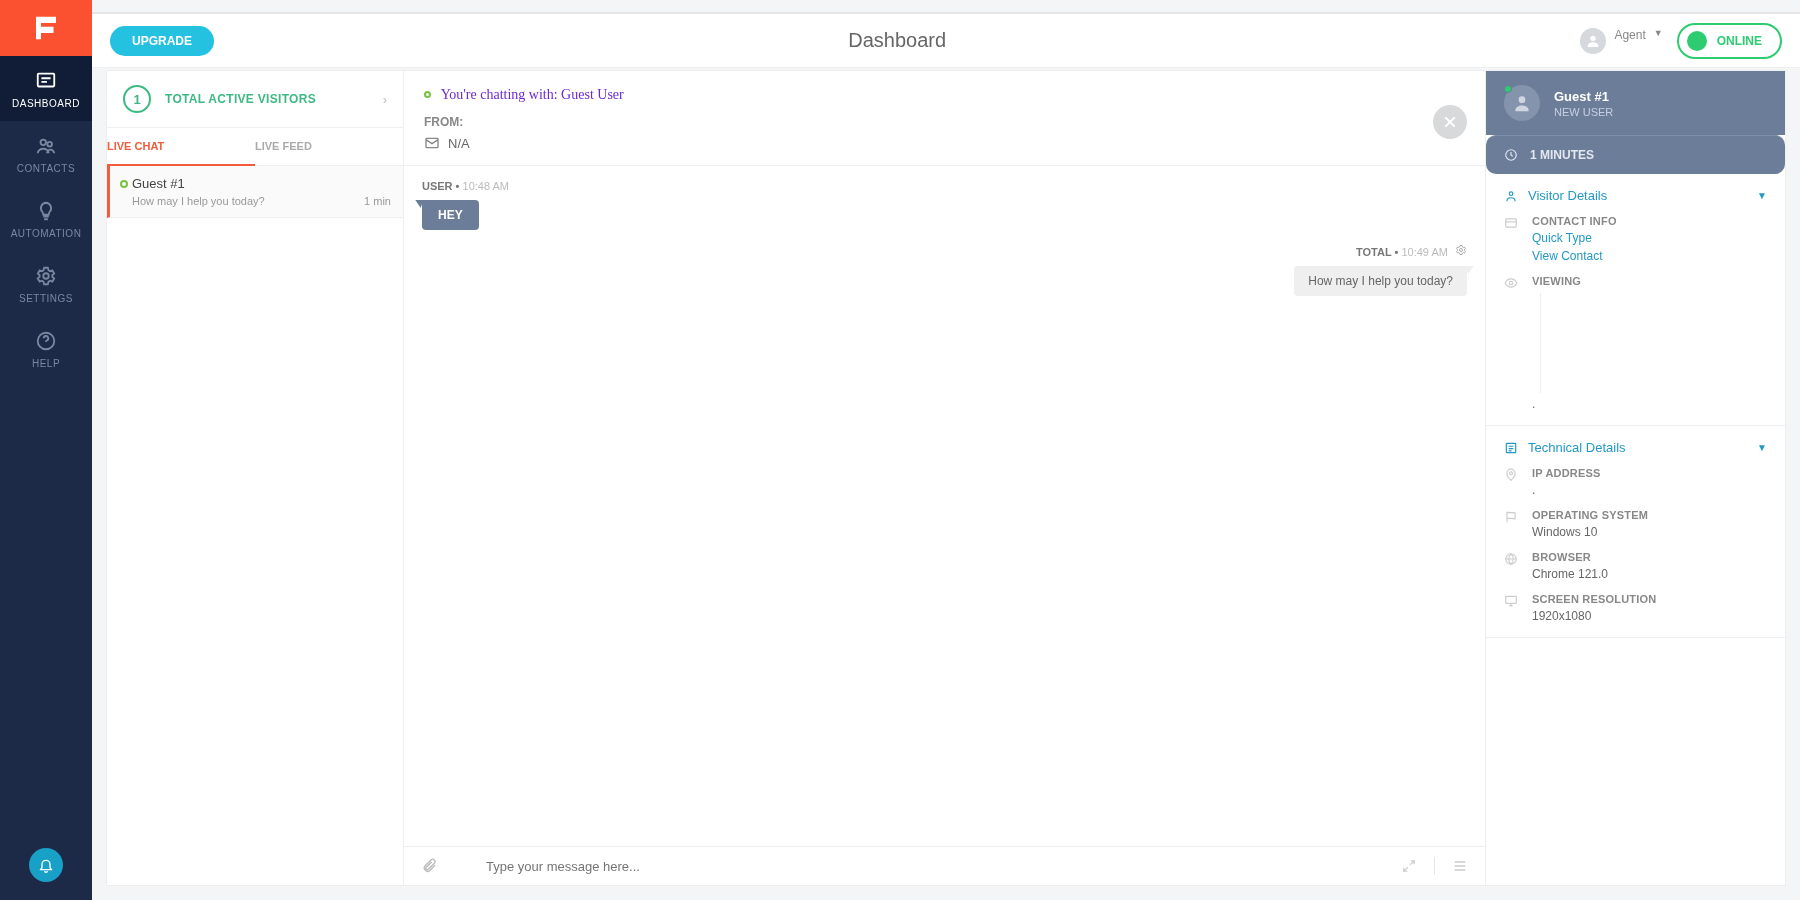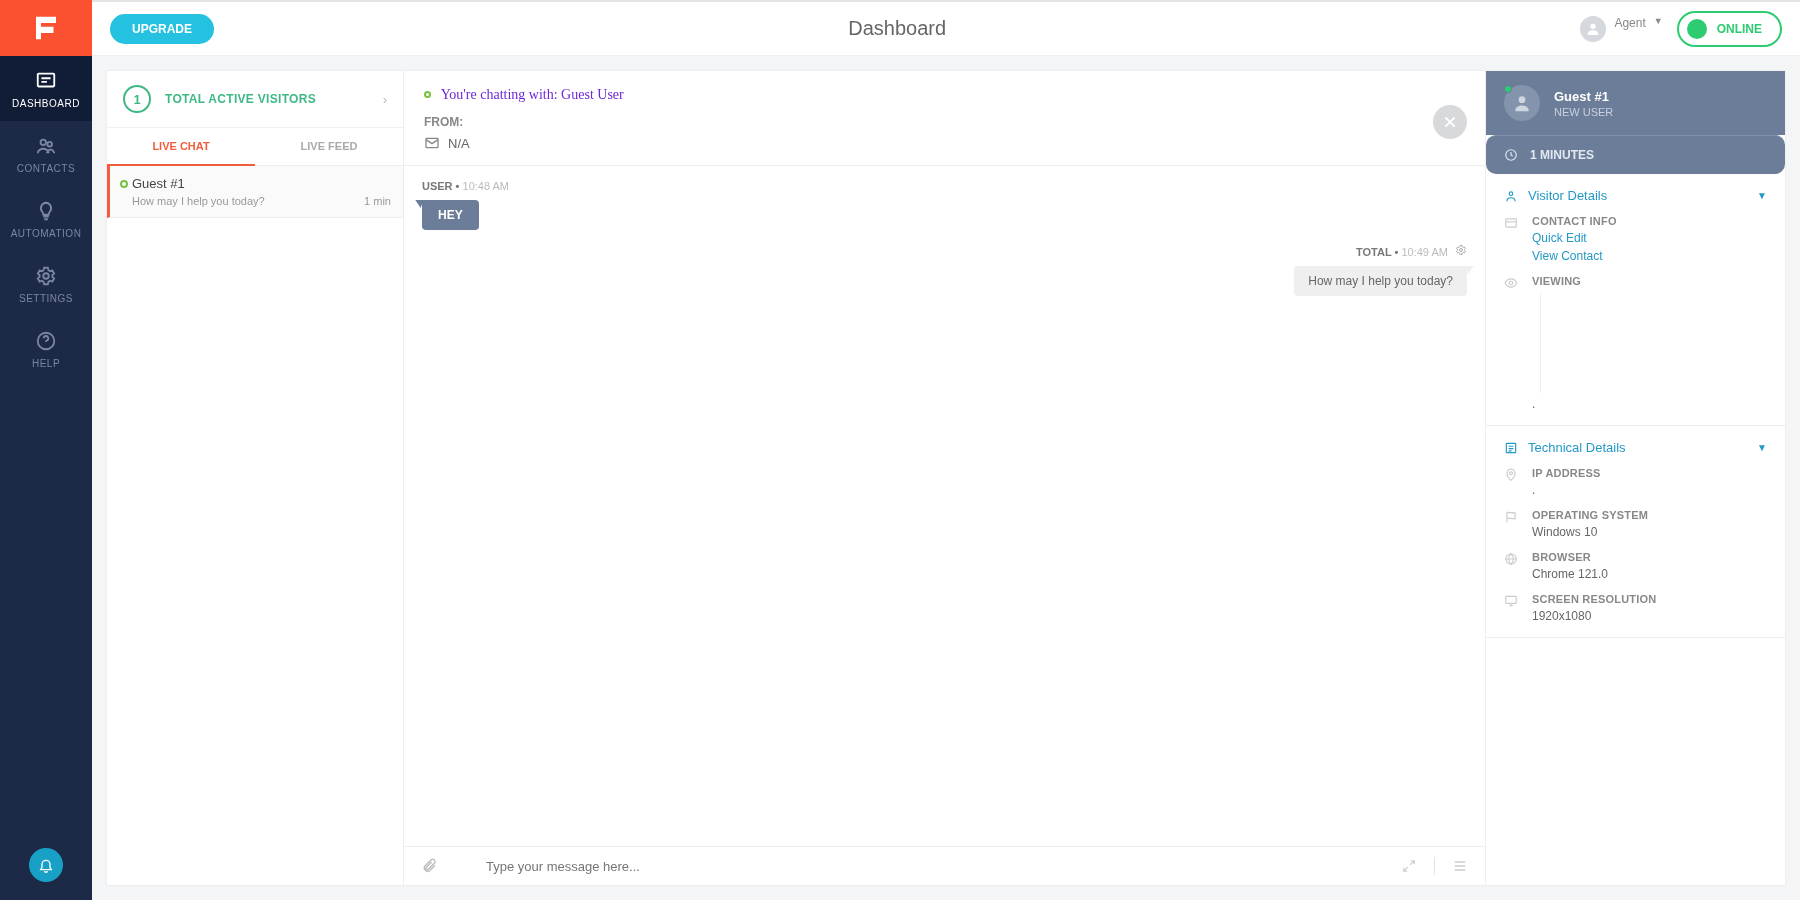--- a/index.html
+++ b/index.html
@@ -9,21 +9,21 @@
 .nav { position: absolute; left: 0; top: 0; width: 92px; height: 100%; background: #1c2a48; display: flex; flex-direction: column; align-items: center; }
 .nav .logo { width: 92px; height: 56px; background: #fc5130; display: flex; align-items: center; justify-content: center; }
 .nav .logo svg { width: 30px; height: 30px; }
 .nav-item { width: 100%; padding: 14px 0 12px; display: flex; flex-direction: column; align-items: center; gap: 6px; color: #7a879e; cursor: pointer; }
 .nav-item.active { background: #111d36; color: #fff; }
 .nav-item .ni-label { font-size: 10px; letter-spacing: .5px; }
 .nav-item svg { width: 22px; height: 22px; }
 .nav .bell { position: absolute; bottom: 18px; width: 34px; height: 34px; border-radius: 50%; background: #18a0c7; display: flex; align-items: center; justify-content: center; color: #fff; }
 
 
-.topbar { position: absolute; left: 92px; right: 0; top: 0; height: 56px; background: #fff; border-top: 2px solid #e5e5e5; border-bottom: 1px solid #eee; display: flex; align-items: center; padding: 0 18px; }
+.topbar { position: absolute; left: 92px; right: 0; top: 12px; height: 56px; background: #fff; border-top: 2px solid #e5e5e5; border-bottom: 1px solid #eee; display: flex; align-items: center; padding: 0 18px; }
 .upgrade { background: #24c1e0; color: #fff; font-weight: 600; font-size: 12px; padding: 8px 22px; border-radius: 18px; border: none; cursor: pointer; }
 .topbar .title { flex: 1; text-align: center; font-size: 20px; color: #666; font-weight: 400; }
 .agent-chip { display: flex; align-items: flex-start; gap: 8px; margin-right: 14px; cursor: pointer; }
 .agent-chip .avatar { width: 26px; height: 26px; border-radius: 50%; background: #d5d8dc; display: flex; align-items: center; justify-content: center; }
 .agent-chip .avatar svg { width: 16px; height: 16px; fill: #fff; }
 .agent-chip .agent-name { font-size: 12px; color: #888; }
 .agent-chip .caret { font-size: 9px; color: #888; }
 .status-pill { border: 2px solid #2ecc71; color: #2ecc71; font-weight: 700; font-size: 12px; padding: 6px 18px 6px 8px; border-radius: 20px; display: flex; align-items: center; gap: 10px; cursor: pointer; }
 .status-pill .dot { width: 20px; height: 20px; border-radius: 50%; background: #2ecc71; }
 
@@ -34,21 +34,21 @@
 .col-right { width: 300px; background: #fff; border: 1px solid #eee; border-left: none; display: flex; flex-direction: column; overflow: hidden; }
 
 
 .visitors-head { display: flex; align-items: center; padding: 14px 16px; gap: 14px; border-bottom: 1px solid #f0f0f0; cursor: pointer; }
 .visitors-head .count { width: 28px; height: 28px; border: 2px solid #3fb984; border-radius: 50%; color: #3fb984; font-weight: 700; font-size: 13px; display: flex; align-items: center; justify-content: center; }
 .visitors-head .label { color: #3fb984; font-weight: 700; font-size: 12px; letter-spacing: .3px; flex: 1; }
 .visitors-head .chev { color: #bbb; }
 
 
 .chat-tabs { display: flex; }
-.chat-tabs .tab { flex: 1; text-align: center; padding: 12px 0; font-size: 11px; font-weight: 700; color: #aaa; border-bottom: 1px solid #eee; cursor: pointer; }
+.chat-tabs .tab { flex: 1; text-align: left; padding: 12px 0; font-size: 11px; font-weight: 700; color: #aaa; border-bottom: 1px solid #eee; cursor: pointer; }
 .chat-tabs .tab.active { color: #f25d3d; border-bottom: 2px solid #f25d3d; }
 
 
 .chat-row { position: relative; padding: 10px 14px 10px 22px; border-left: 3px solid #f25d3d; background: #fafafa; border-bottom: 1px solid #eee; cursor: pointer; }
 .chat-row .dot-presence { position: absolute; left: 10px; top: 14px; width: 8px; height: 8px; border: 2px solid #7ac142; border-radius: 50%; }
 .chat-row .crow-name { font-size: 13px; color: #444; font-weight: 500; }
 .chat-row .crow-preview { font-size: 11px; color: #999; margin-top: 4px; }
 .chat-row .crow-time { position: absolute; right: 12px; bottom: 10px; font-size: 11px; color: #999; }
 
 
@@ -289,21 +289,21 @@
 
       <div class="r-row">
         <span class="r-icon">
           <svg width="14" height="14" viewBox="0 0 24 24" fill="none" stroke="#ccc" stroke-width="2">
               <rect x="3" y="5" width="18" height="14" rx="1"></rect>
               <path d="M3 10h18"></path>
             </svg>
         </span>
         <div>
           <div class="r-label">CONTACT INFO</div>
-          <a class="r-link">Quick Edit</a>
+          <a class="r-link">Quick Type</a>
           <a class="r-link">View Contact</a>
         </div>
       </div>
 
       <div class="r-row">
         <span class="r-icon">
           <svg width="14" height="14" viewBox="0 0 24 24" fill="none" stroke="#ccc" stroke-width="2">
               <path d="M2 12s3.5-7 10-7 10 7 10 7-3.5 7-10 7S2 12 2 12z"></path>
               <circle cx="12" cy="12" r="3"></circle>
             </svg>

